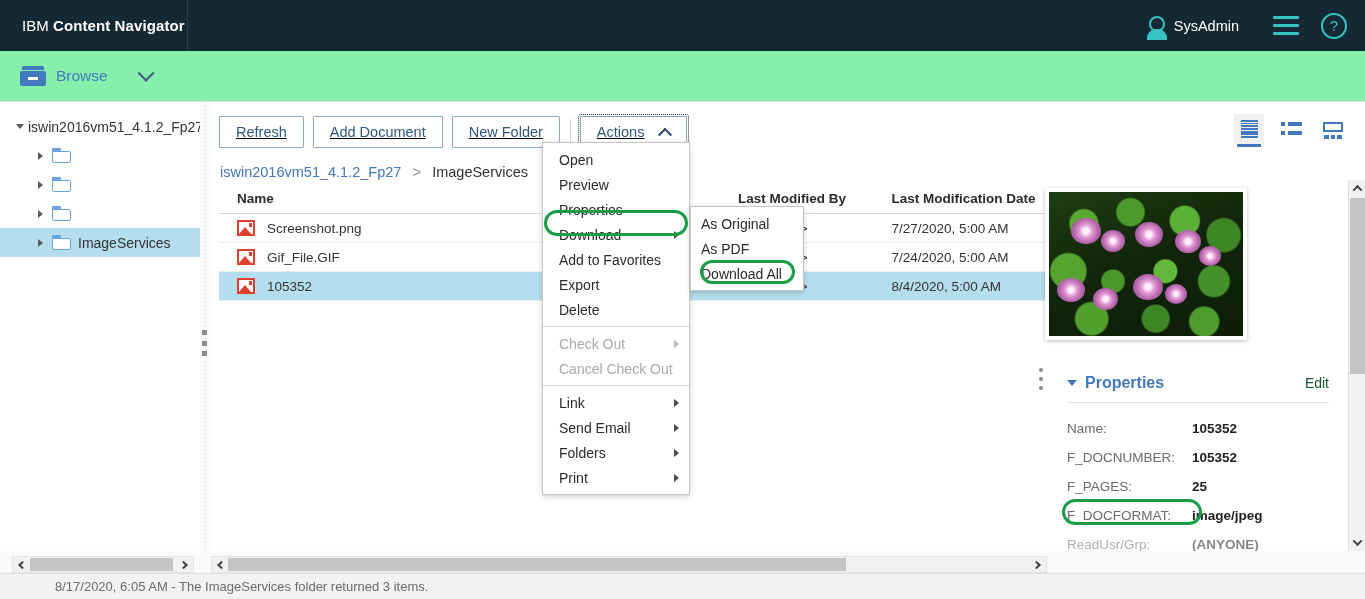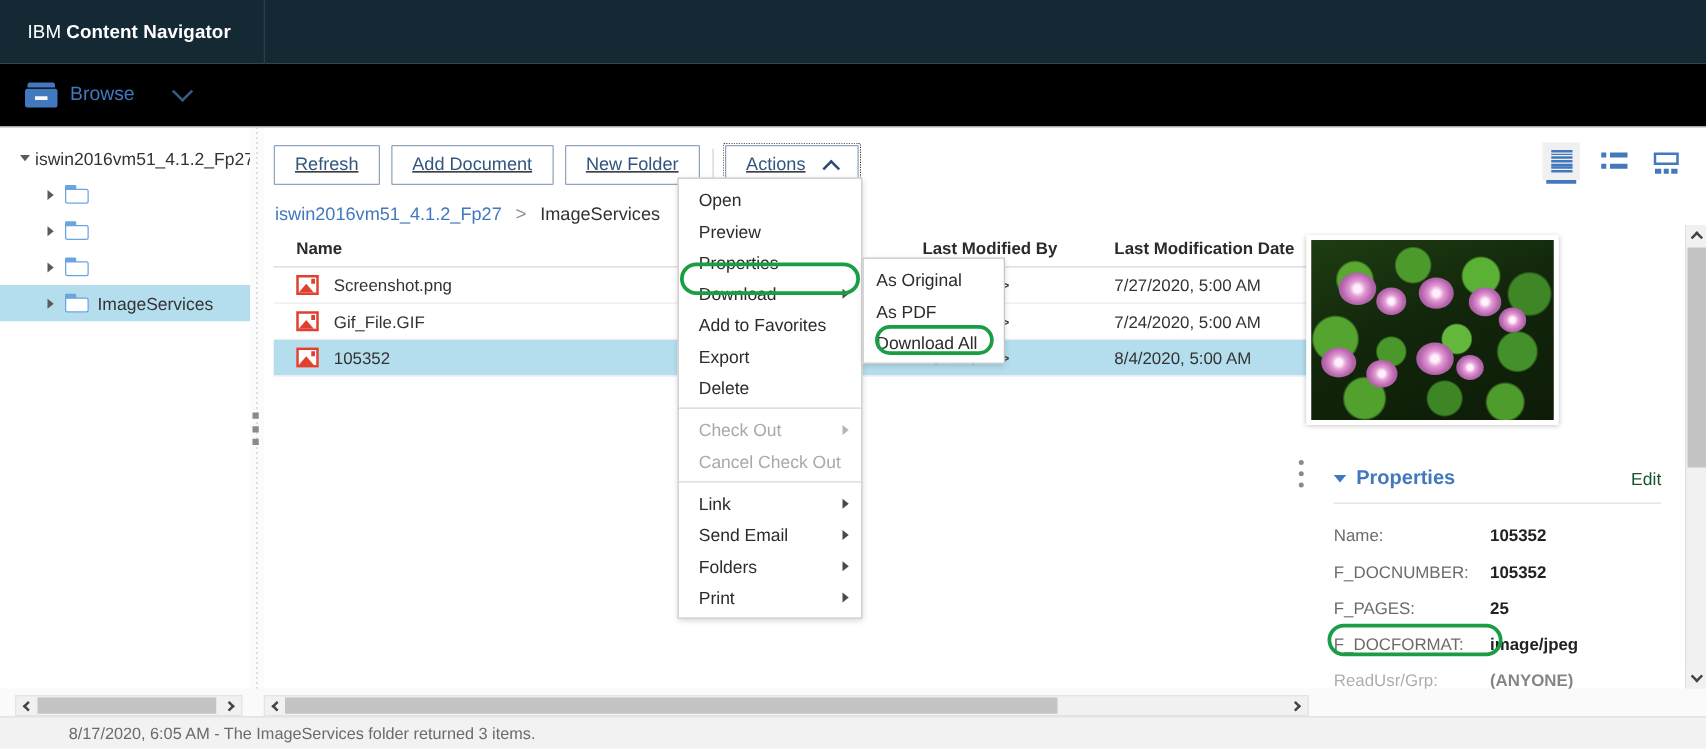--- a/index.html
+++ b/index.html
@@ -9,21 +9,21 @@
     background: #fff; overflow: hidden;
   }
   #app { position: relative; width: 1365px; height: 599px; background: #f4f4f5; }
 
   
   .topbar {
     position: absolute; left: 0; top: 0; width: 1365px; height: 51px;
     background: #152935; display: flex; align-items: center;
   }
   .brand {
-    width: 212px; height: 51px; display: flex; align-items: center;
+    width: 188px; height: 51px; display: flex; align-items: center;
     padding-left: 22px; border-right: 1px solid #2b3f4c; color: #fff;
     font-size: 15px; letter-spacing: .1px;
   }
   .brand .thin { font-weight: 400; }
   .brand .bold { font-weight: 700; margin-left: 4px; }
   .topbar-right {
     margin-left: auto; display: flex; align-items: center; height: 51px;
     padding-right: 18px; gap: 0;
   }
   .tb-user { display: flex; align-items: center; gap: 9px; padding: 0 12px; }
@@ -43,21 +43,21 @@
   .ico-burger i { display: block; height: 3.4px; background: #37c3c3; border-radius: 1px; }
   .ico-help {
     width: 26px; height: 26px; border: 2px solid #37c3c3; border-radius: 50%;
     color: #37c3c3; font-size: 15px; display: flex; align-items: center;
     justify-content: center; margin-left: 6px;
   }
 
   
   .browsebar {
     position: absolute; left: 0; top: 51px; width: 1365px; height: 51px;
-    background: #000000; border-bottom: 1px solid #e2e2e4;
+    background: #86efac; border-bottom: 1px solid #e2e2e4;
     display: flex; align-items: center; padding-left: 20px;
   }
   .browse-btn { display: flex; align-items: center; gap: 10px; cursor: pointer; }
   .ico-drawer { width: 26px; height: 20px; position: relative; display: block; }
   .ico-drawer::before {
     content: ""; position: absolute; left: 2px; top: 0; right: 2px; height: 4px;
     background: #4178be; border-radius: 2px 2px 0 0;
   }
   .ico-drawer::after {
     content: ""; position: absolute; left: 0; top: 5px; right: 0; bottom: 0;
@@ -293,20 +293,34 @@
 </head>
 <body>
 
 <div id="app">
 
   <div class="topbar">
     <div class="brand">
       <span class="thin">IBM</span>
       <span class="bold">Content Navigator</span>
     </div>
+    <div class="topbar-right">
+      <div class="tb-user">
+        <span class="ico-person"></span>
+        <span class="uname">SysAdmin</span>
+      </div>
+      <div class="ico-burger">
+        <i></i>
+        <i></i>
+        <i></i>
+      </div>
+      <div class="ico-help">
+        <span>?</span>
+      </div>
+    </div>
   </div>
 
   <div class="browsebar">
     <div class="browse-btn">
       <span class="ico-drawer">
           <em></em>
         </span>
       <span class="browse-label">Browse</span>
       <span class="chev-d"></span>
     </div>

